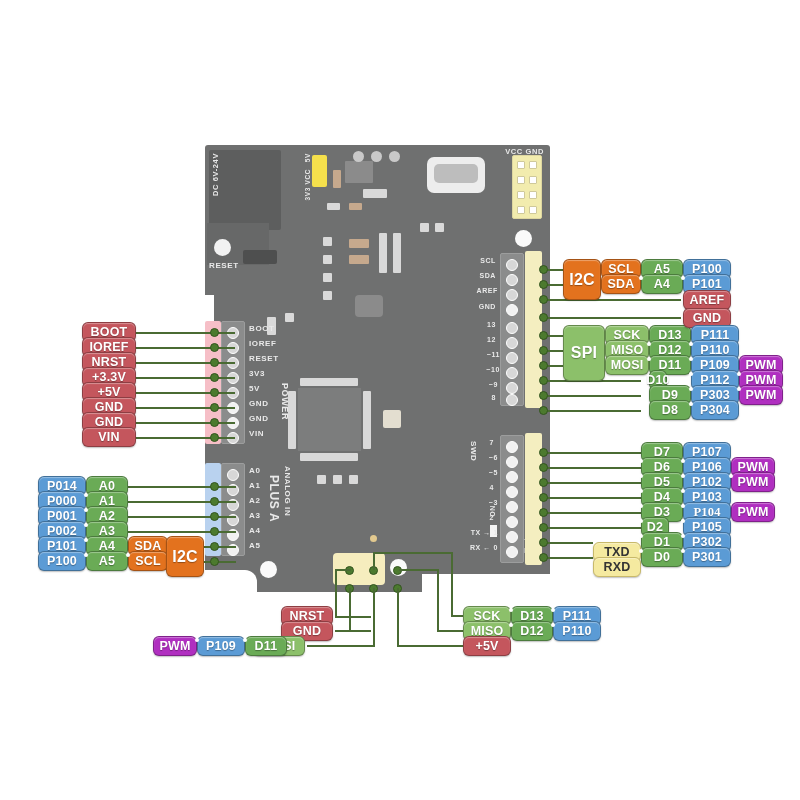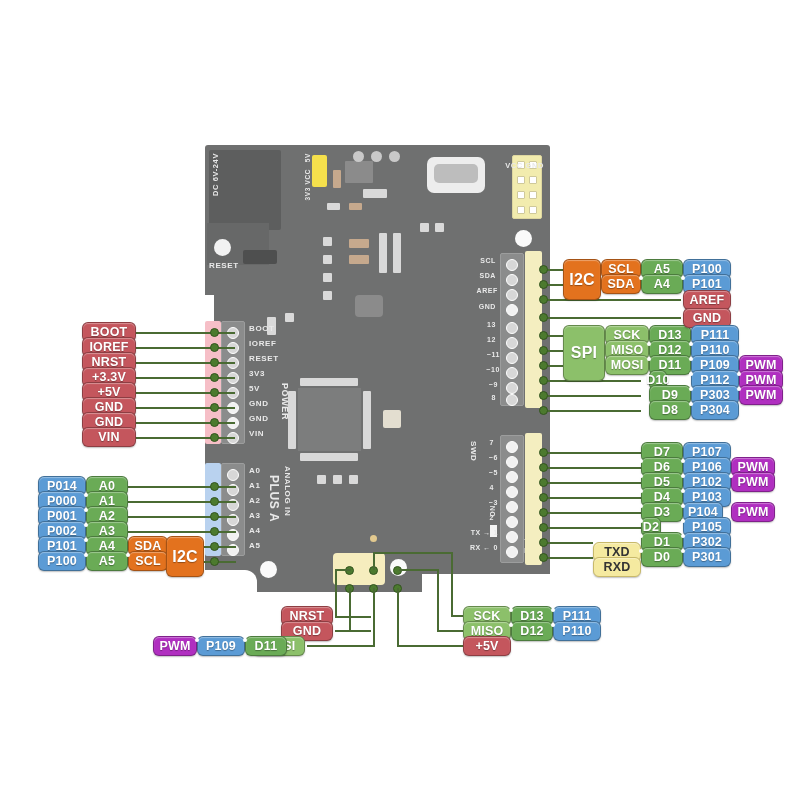--- a/index.html
+++ b/index.html
@@ -127,21 +127,21 @@
       <div class="hdr4">
         <div class="h" style="left:4px;top:5px;"></div>
           <div class="h" style="right:4px;top:5px;"></div>
         <div class="h" style="left:4px;top:20px;"></div>
           <div class="h" style="right:4px;top:20px;"></div>
         <div class="h" style="left:4px;top:35px;"></div>
           <div class="h" style="right:4px;top:35px;"></div>
         <div class="h" style="left:4px;top:50px;"></div>
           <div class="h" style="right:4px;top:50px;"></div>
       </div>
-      <div class="silk" style="right:6px;top:16px;font-size:7.5px;">VCC GND</div>
+      <div class="silk" style="right:6px;top:2px;font-size:7.5px;">VCC GND</div>
 
       <div class="smd dark" style="left:140px;top:16px;width:28px;height:22px;"></div>
       <div class="smd" style="left:158px;top:44px;width:24px;height:9px;"></div>
       <div class="smd tan" style="left:128px;top:25px;width:8px;height:18px;"></div>
       <div class="smd" style="left:122px;top:58px;width:13px;height:7px;"></div>
       <div class="smd tan" style="left:144px;top:58px;width:13px;height:7px;"></div>
       <div class="pad" style="left:148px;top:6px;width:11px;height:11px;"></div>
       <div class="pad" style="left:166px;top:6px;width:11px;height:11px;"></div>
       <div class="pad" style="left:184px;top:6px;width:11px;height:11px;"></div>
       <div class="smd tan" style="left:144px;top:94px;width:20px;height:9px;"></div>
@@ -427,29 +427,29 @@
     <div class="dot" style="left:539px;top:553px;"></div>
 
     <div class="chip c-yellow" style="left:593px;top:542px;width:48px;">TXD</div>
     <div class="chip c-yellow" style="left:593px;top:557px;width:48px;">RXD</div>
 
     <div class="chip c-green" style="left:641px;top:442px;width:42px;">D7</div>
     <div class="chip c-green" style="left:641px;top:457px;width:42px;">D6</div>
     <div class="chip c-green" style="left:641px;top:472px;width:42px;">D5</div>
     <div class="chip c-green" style="left:641px;top:487px;width:42px;">D4</div>
     <div class="chip c-green" style="left:641px;top:502px;width:42px;">D3</div>
-    <div class="chip c-green" style="left:641px;top:517px;width:20px;">D2</div>
+    <div class="chip c-green" style="left:641px;top:517px;width:28px;">D2</div>
     <div class="chip c-green" style="left:641px;top:532px;width:42px;">D1</div>
     <div class="chip c-green" style="left:641px;top:547px;width:42px;">D0</div>
 
     <div class="chip c-blue" style="left:683px;top:442px;width:48px;">P107</div>
     <div class="chip c-blue" style="left:683px;top:457px;width:48px;">P106</div>
     <div class="chip c-blue" style="left:683px;top:472px;width:48px;">P102</div>
     <div class="chip c-blue" style="left:683px;top:487px;width:48px;">P103</div>
-    <div class="chip c-blue" style="left:683px;top:502px;width:40px;">P104</div>
+    <div class="chip c-blue" style="left:683px;top:502px;width:48px;font-family:Liberation Serif, serif;">P104</div>
     <div class="chip c-blue" style="left:683px;top:517px;width:48px;">P105</div>
     <div class="chip c-blue" style="left:683px;top:532px;width:48px;">P302</div>
     <div class="chip c-blue" style="left:683px;top:547px;width:48px;">P301</div>
 
     <div class="chip c-purple" style="left:731px;top:457px;width:44px;">PWM</div>
     <div class="chip c-purple" style="left:731px;top:472px;width:44px;">PWM</div>
     <div class="chip c-purple" style="left:731px;top:502px;width:44px;">PWM</div>
 
     <div class="connector-dot" style="left:639px;top:459px;"></div>
     <div class="connector-dot" style="left:639px;top:474px;"></div>

